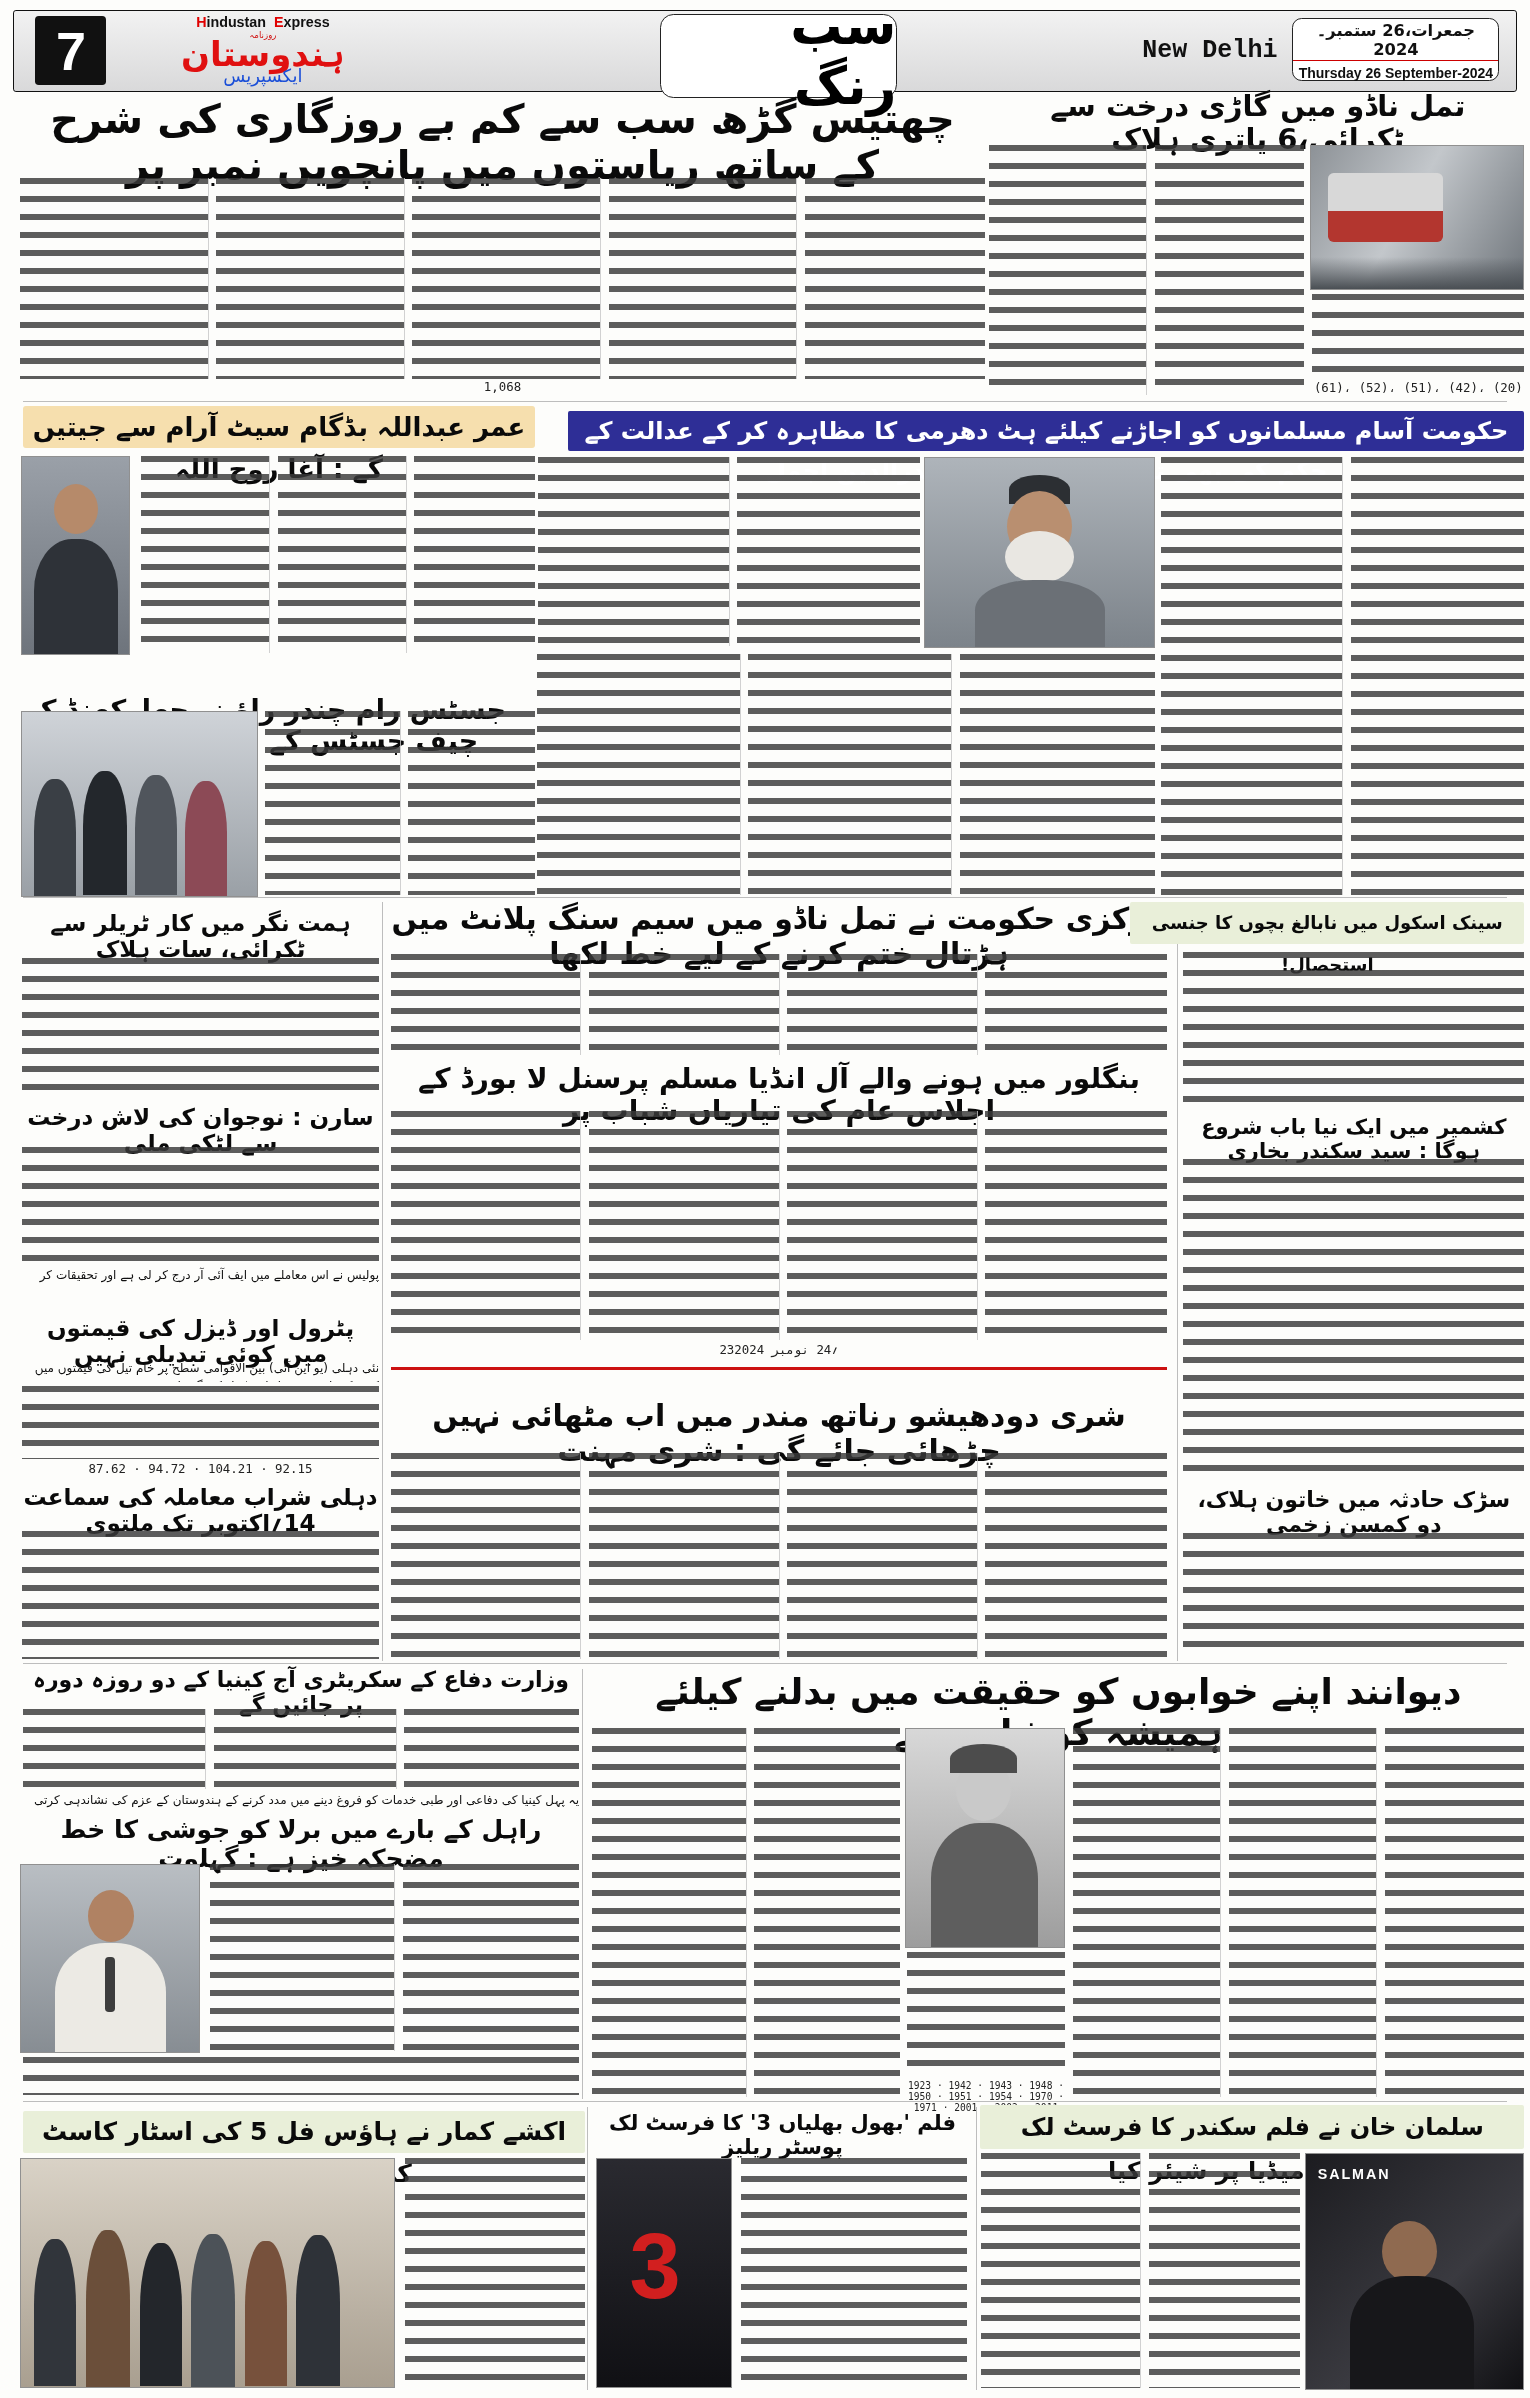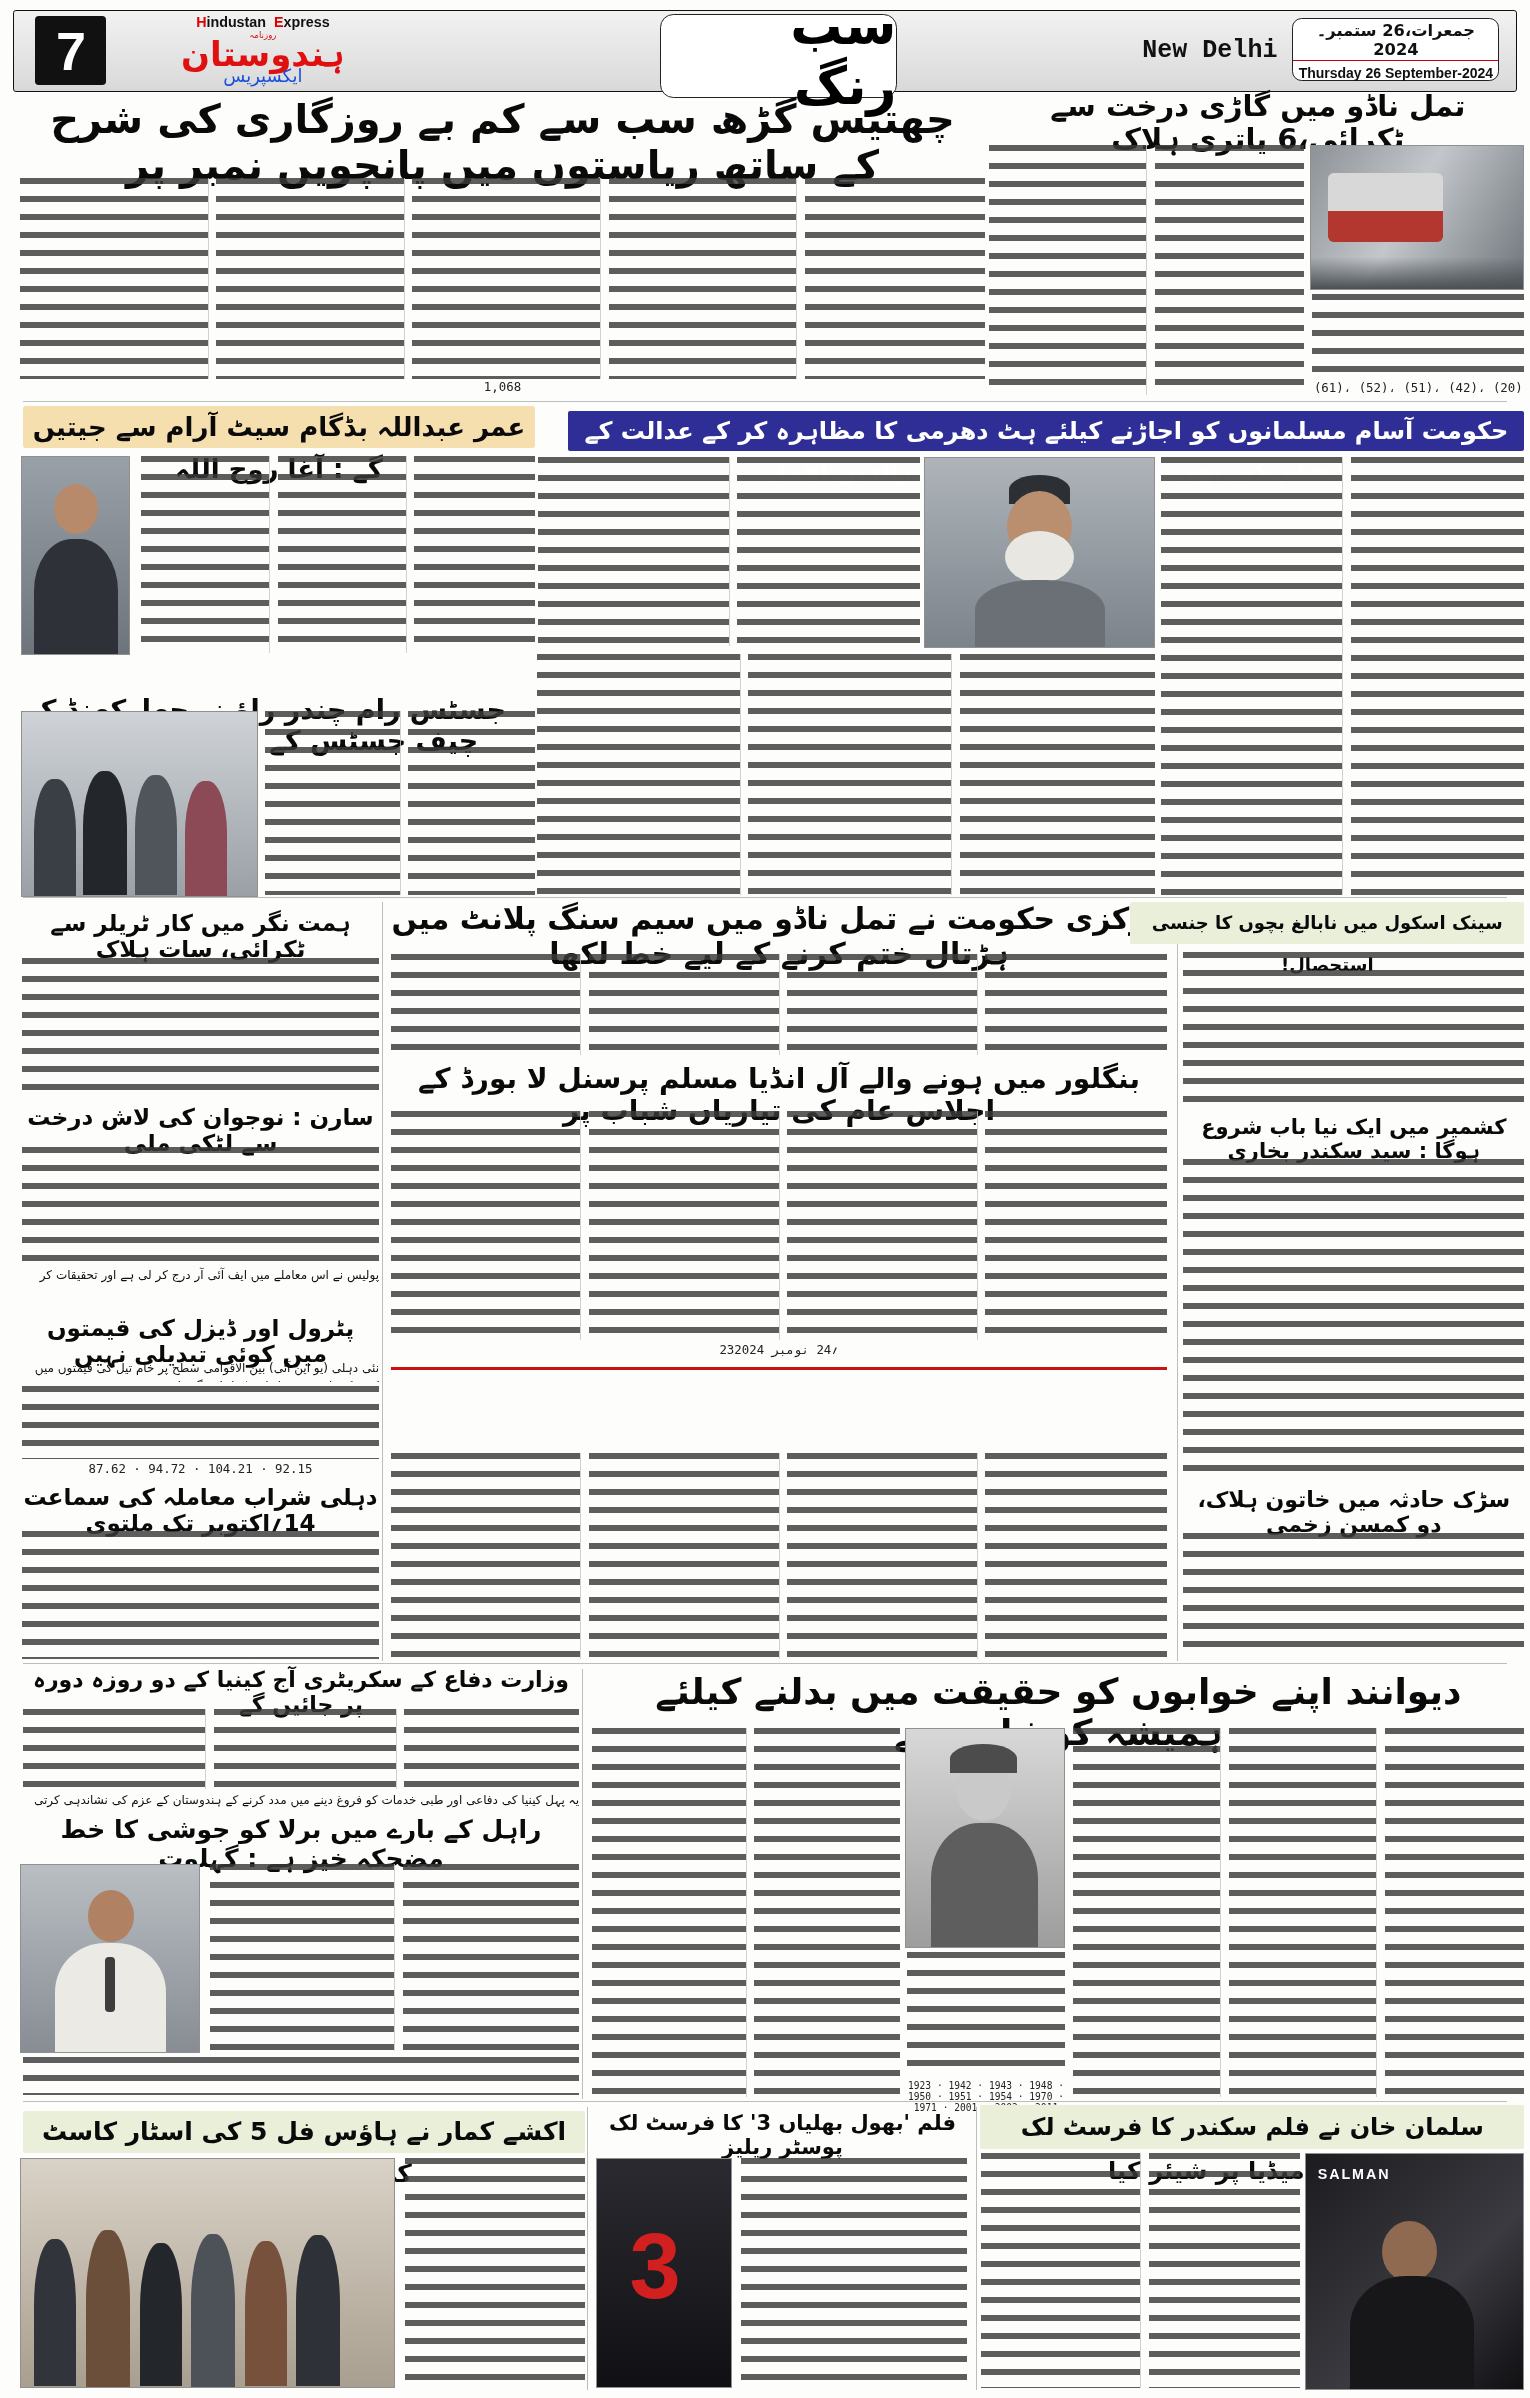--- a/index.html
+++ b/index.html
@@ -173,20 +173,21 @@
   <div class="abs hl" style="right:363px;top:1063px;width:776px;height:42px;font-size:28px;">بنگلور میں ہونے والے آل انڈیا مسلم پرسنل لا بورڈ کے اجلاس عام کی تیاریاں شباب پر</div>
   <div class="abs cols" style="right:363px;top:1111px;width:776px;height:229px;">
     <div class="col lines"></div>
     <div class="col lines"></div>
     <div class="col lines"></div>
     <div class="col lines"></div>
   </div>
   <div class="abs figs" style="right:363px;top:1342px;width:776px;">23؍24 نومبر 2024</div>
   <div class="abs red-rule" style="right:363px;top:1367px;width:776px;"></div>
 
+  <div class="abs hl" style="right:363px;top:1399px;width:776px;height:46px;font-size:30px;">شری دودھیشو رناتھ مندر میں اب مٹھائی نہیں چڑھائی جائے گی : شری مہنت</div>
   <div class="abs cols" style="right:363px;top:1453px;width:776px;height:206px;">
     <div class="col lines"></div>
     <div class="col lines"></div>
     <div class="col lines"></div>
     <div class="col lines"></div>
   </div>
 
   <div class="abs hl green" style="right:5.7px;top:902px;width:394px;height:42px;font-size:18px;line-height:42px;">سینک اسکول میں نابالغ بچوں کا جنسی استحصال!</div>
   <div class="abs lines" style="right:5.7px;top:952px;width:341px;height:157px;"></div>
 

